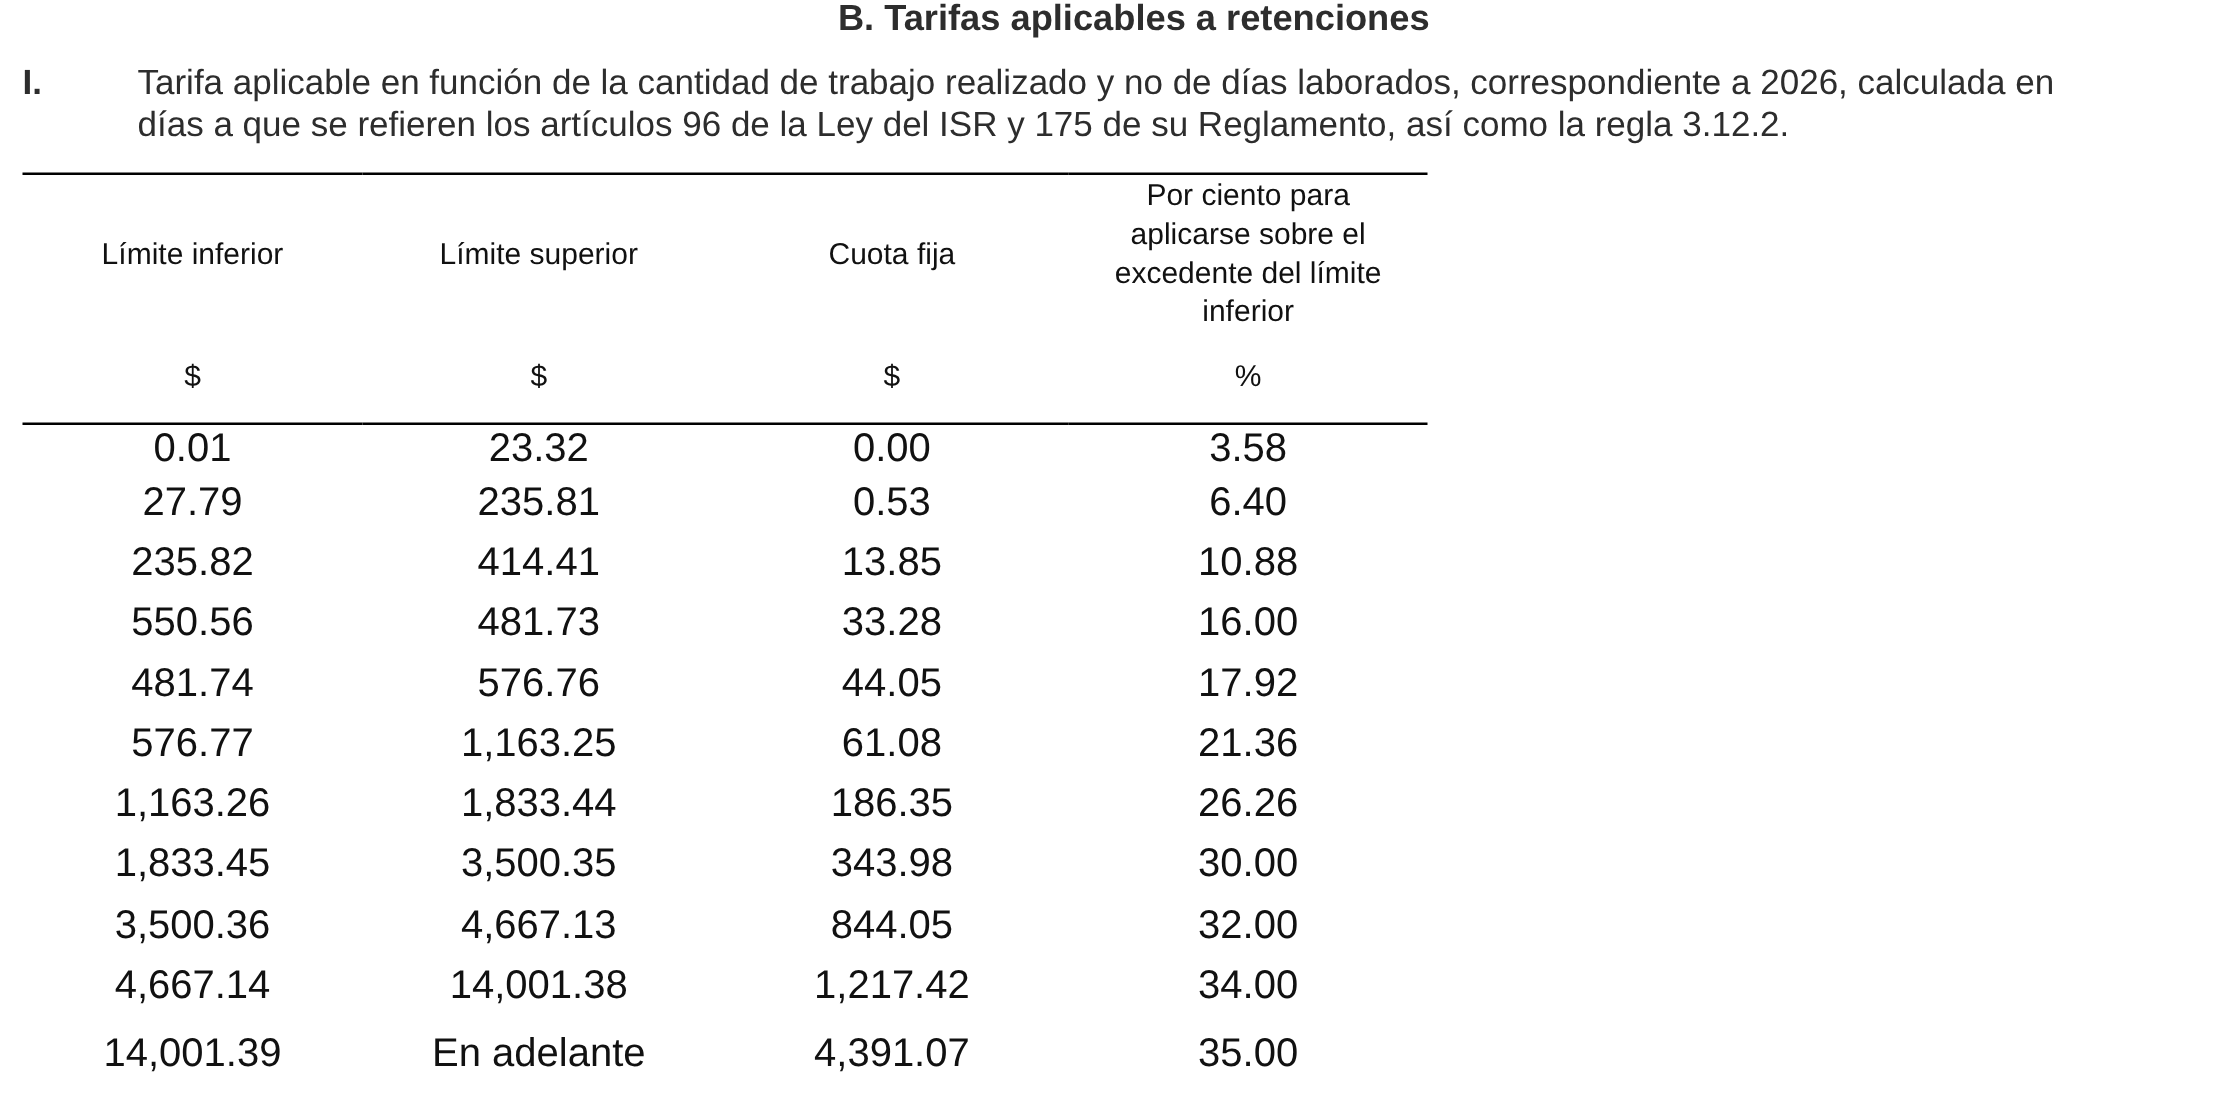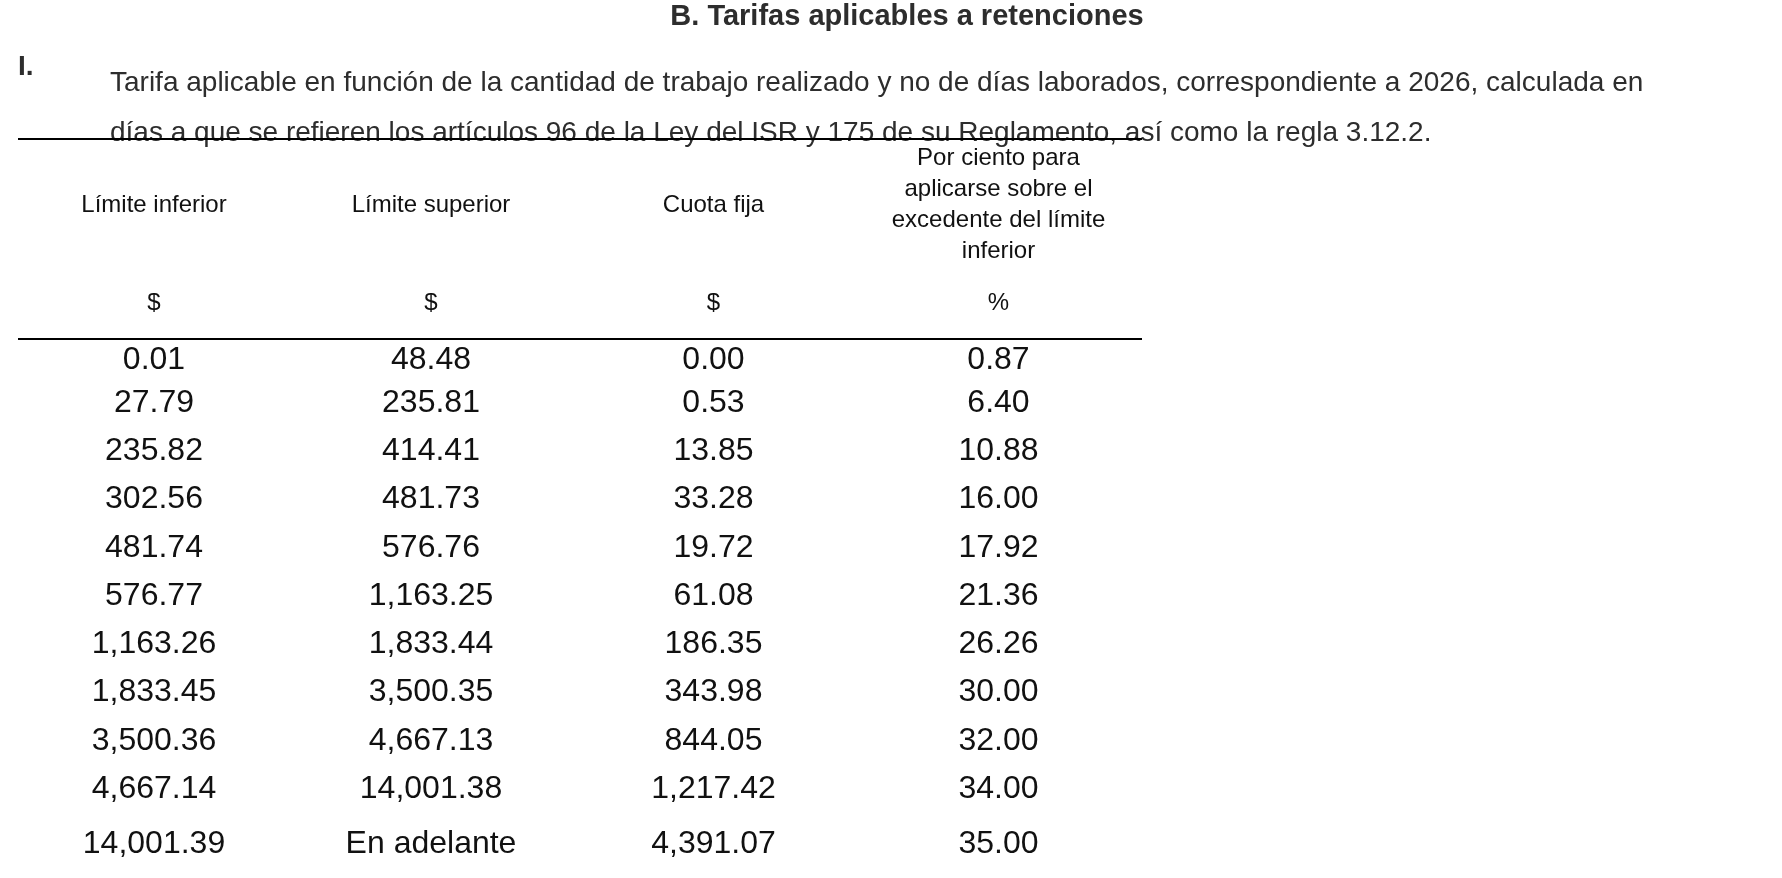--- a/index.html
+++ b/index.html
@@ -41,21 +41,21 @@
       top: 0;
       font-weight: bold;
     }
     .item-text {
       position: absolute;
       left: 92px;
       top: 0;
       width: 1672px;
       white-space: nowrap;
     }
-    .item-text span { display: block; margin-top: 16px; }
+    .item-text span { display: block; }
 
     table.tarifa {
       position: absolute;
       top: 138px;
       left: 18px;
       width: 1124px;
       border-collapse: collapse;
       font-family: "Liberation Sans", sans-serif;
       color: #111111;
     }
@@ -137,46 +137,46 @@
     <tr class="head-units">
       <th>$</th>
       <th>$</th>
       <th>$</th>
       <th>%</th>
     </tr>
   </thead>
   <tbody>
     <tr>
       <td>0.01</td>
-      <td>48.48</td>
+      <td>23.32</td>
       <td>0.00</td>
-      <td>0.87</td>
+      <td>3.58</td>
     </tr>
     <tr>
       <td>27.79</td>
       <td>235.81</td>
       <td>0.53</td>
       <td>6.40</td>
     </tr>
     <tr>
       <td>235.82</td>
       <td>414.41</td>
       <td>13.85</td>
       <td>10.88</td>
     </tr>
     <tr>
-      <td>302.56</td>
+      <td>550.56</td>
       <td>481.73</td>
       <td>33.28</td>
       <td>16.00</td>
     </tr>
     <tr>
       <td>481.74</td>
       <td>576.76</td>
-      <td>19.72</td>
+      <td>44.05</td>
       <td>17.92</td>
     </tr>
     <tr>
       <td>576.77</td>
       <td>1,163.25</td>
       <td>61.08</td>
       <td>21.36</td>
     </tr>
     <tr>
       <td>1,163.26</td>

